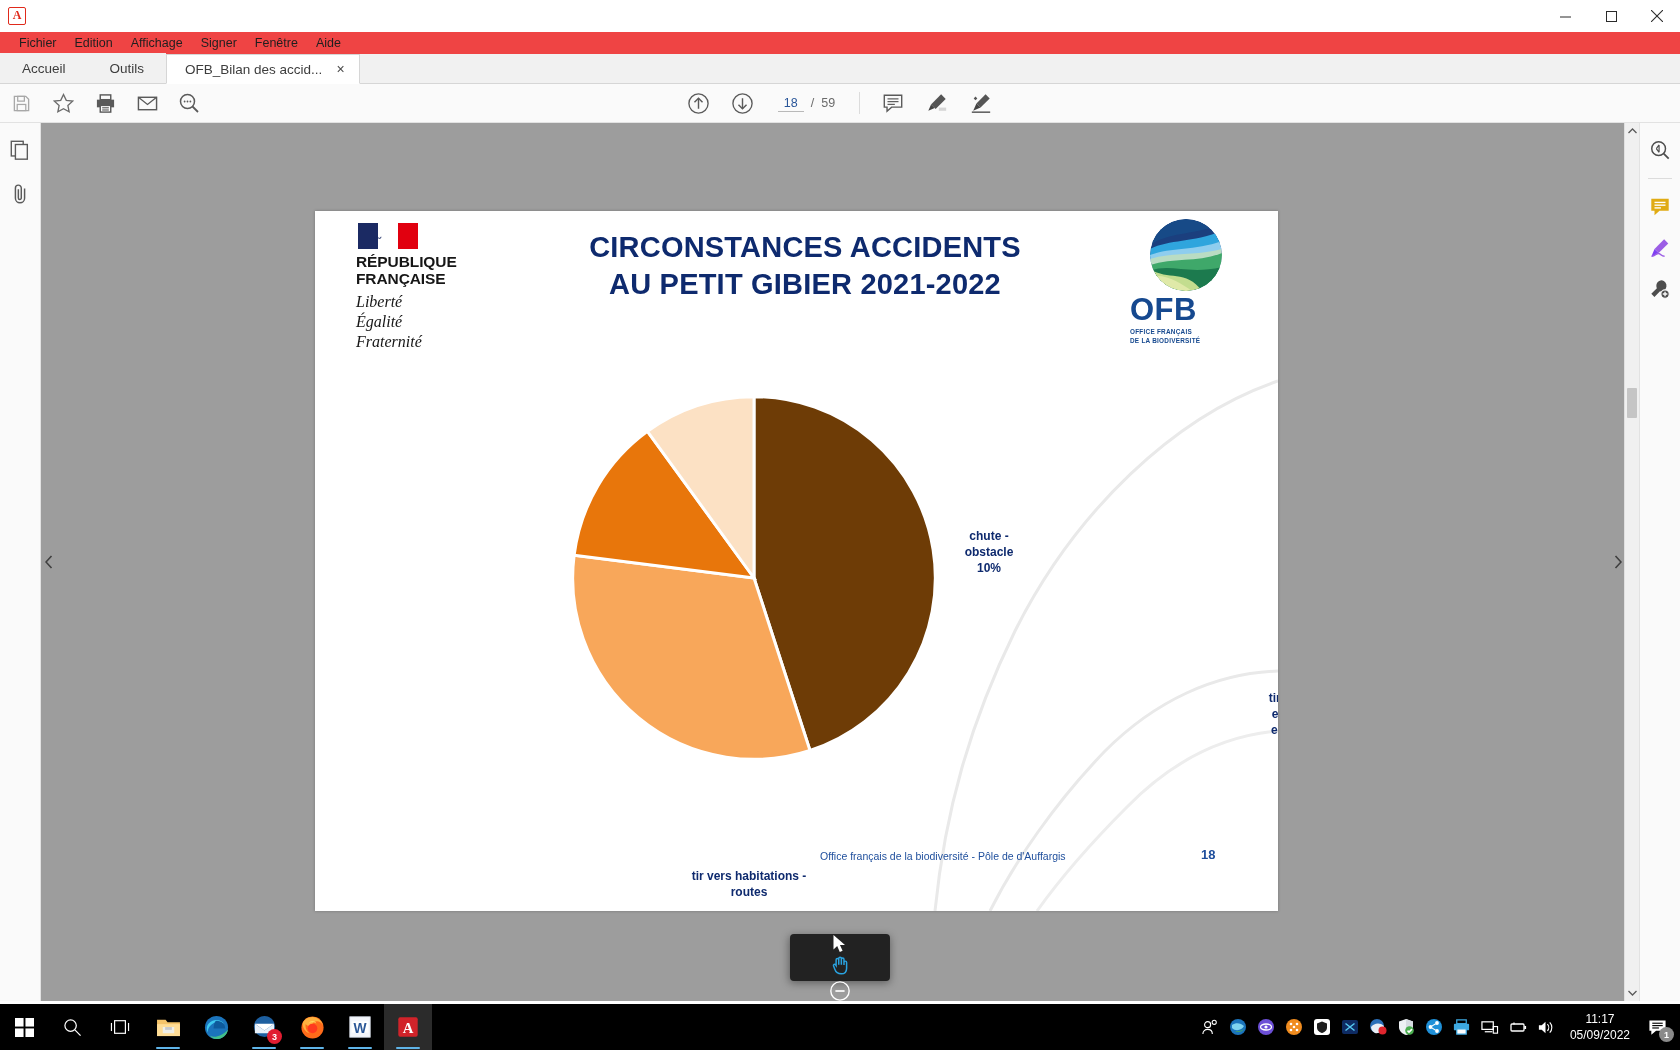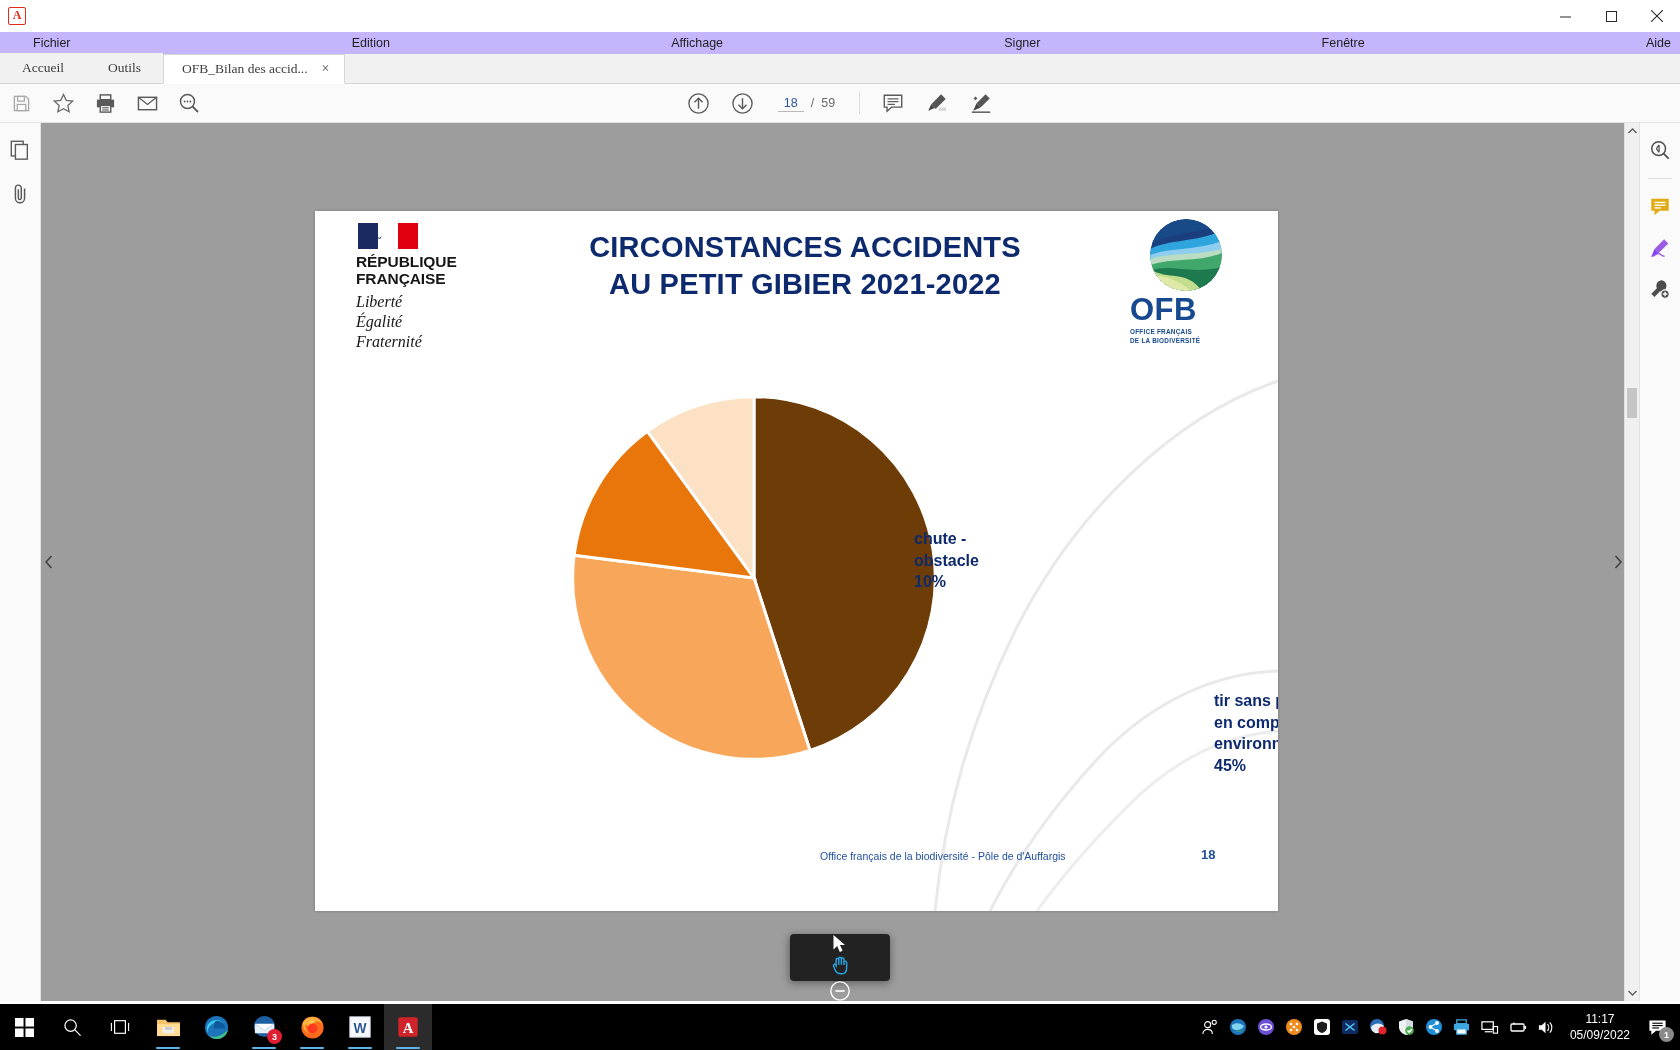--- a/index.html
+++ b/index.html
@@ -20,27 +20,27 @@
     border: 1.5px solid #e02a1b; border-radius: 2px; color:#e02a1b;
     font-size: 12px; font-weight: bold; line-height: 15px; text-align:center;
     font-family: "Liberation Serif", serif;
   }
   .tb-title { font-size: 13.5px; color: #1a1a1a; letter-spacing: 0.05px; }
   .winbtns { position:absolute; right:0; top:0; height:32px; display:flex; }
   .winbtn { width: 46px; height: 32px; display:flex; align-items:center; justify-content:center; }
   .winbtn svg { display:block; }
 
   
-  .menubar { height: 22px; display: flex; align-items: center; padding-left: 24px; background:#c4b5fd;justify-content:space-between; }
+  .menubar { height: 22px; display: flex; align-items: center; padding-left: 10px; background:#ef4444; }
   .menuitem { font-size: 12.5px; color: #1f1f1f; padding: 2px 9px; }
 
   
   .tabstrip {
     height: 30px; background: #f1f1f1; display: flex; align-items: flex-end;
-    border-bottom: 1px solid #d6d6d6; position: relative; font-family: Liberation Serif, serif;
+    border-bottom: 1px solid #d6d6d6; position: relative;
   }
   .tab {
     height: 30px; display: flex; align-items: center; padding: 0 22px;
     font-size: 13.5px; color: #3d3d3d; background: #f1f1f1;
   }
   .tab.active {
     background: #ffffff; border-left: 1px solid #d6d6d6; border-right: 1px solid #d6d6d6;
     border-top: 1px solid #d6d6d6; border-bottom: 1px solid #ffffff;
     margin-bottom: -1px; padding: 0 14px 0 18px; color:#3d3d3d;
   }
@@ -128,22 +128,22 @@
 
   .ofb-logo { position: absolute; right: 36px; top: 8px; width: 112px; text-align:left; }
   .ofb-mark { width: 72px; height: 72px; margin: 0 auto; border-radius: 50%; overflow:hidden; position:relative; }
   .ofb-word { font-size: 31px; font-weight: bold; color:#16498f; letter-spacing: 0.5px; line-height:1; margin-top: 3px; }
   .ofb-sub { font-size: 6.4px; font-weight: bold; color:#16498f; letter-spacing: 0.25px; line-height: 1.35; margin-top: 3px; }
 
   
   .pie-wrap { position: absolute; left: 254px; top: 182px; width: 370px; height: 370px; }
   .pie { width: 100%; height: 100%; }
   .pie-label {
-    position: absolute; color: #0e2a6e; font-weight: bold; font-size: 16px;
-    line-height: 1.35; 
+    position: absolute; color: #0e2a6e; font-weight: bold; font-size: 12px;
+    line-height: 1.35; text-align: center;
   }
   .lab-chute { left: 345px; top: 135px; width: 150px; }
   .lab-manip { left: 146px; top: 275px; width: 190px; }
   .lab-habit { left: 60px; top: 475px; width: 240px; }
   .lab-tir   { left: 645px; top: 297px; width: 200px; }
 
   .footer-note {
     position:absolute; left: 505px; top: 639px; font-size: 10.5px; color: #1e4e9c;
   }
   .footer-page { position:absolute; left: 886px; top: 636px; font-size: 13px; color:#1e4e9c; font-weight:600; }
@@ -410,20 +410,25 @@
               <path d="M100 100 L42.397045275337625 20.71633455125516 A98 98 0 0 1 99.99999999999999 2 Z" fill="#fce1c4" stroke="#ffffff" stroke-width="1.6"></path>
             </g>
           <circle cx="100" cy="100" r="98" fill="none" stroke="#ffffff" stroke-width="0"></circle>
         </svg>
 
         <div class="pie-label lab-chute">
           <div>chute -</div>
           <div>obstacle</div>
           <div>10%</div>
         </div>
+        <div class="pie-label lab-habit">
+          <div>tir vers habitations -</div>
+          <div>routes</div>
+
+        </div>
         <div class="pie-label lab-tir">
           <div>tir sans prendre</div>
           <div>en compte son</div>
           <div>environnement</div>
           <div>45%</div>
         </div>
       </div>
 
       <div class="footer-note">Office français de la biodiversité  -  Pôle de d'Auffargis</div>
       <div class="footer-page">18</div>

